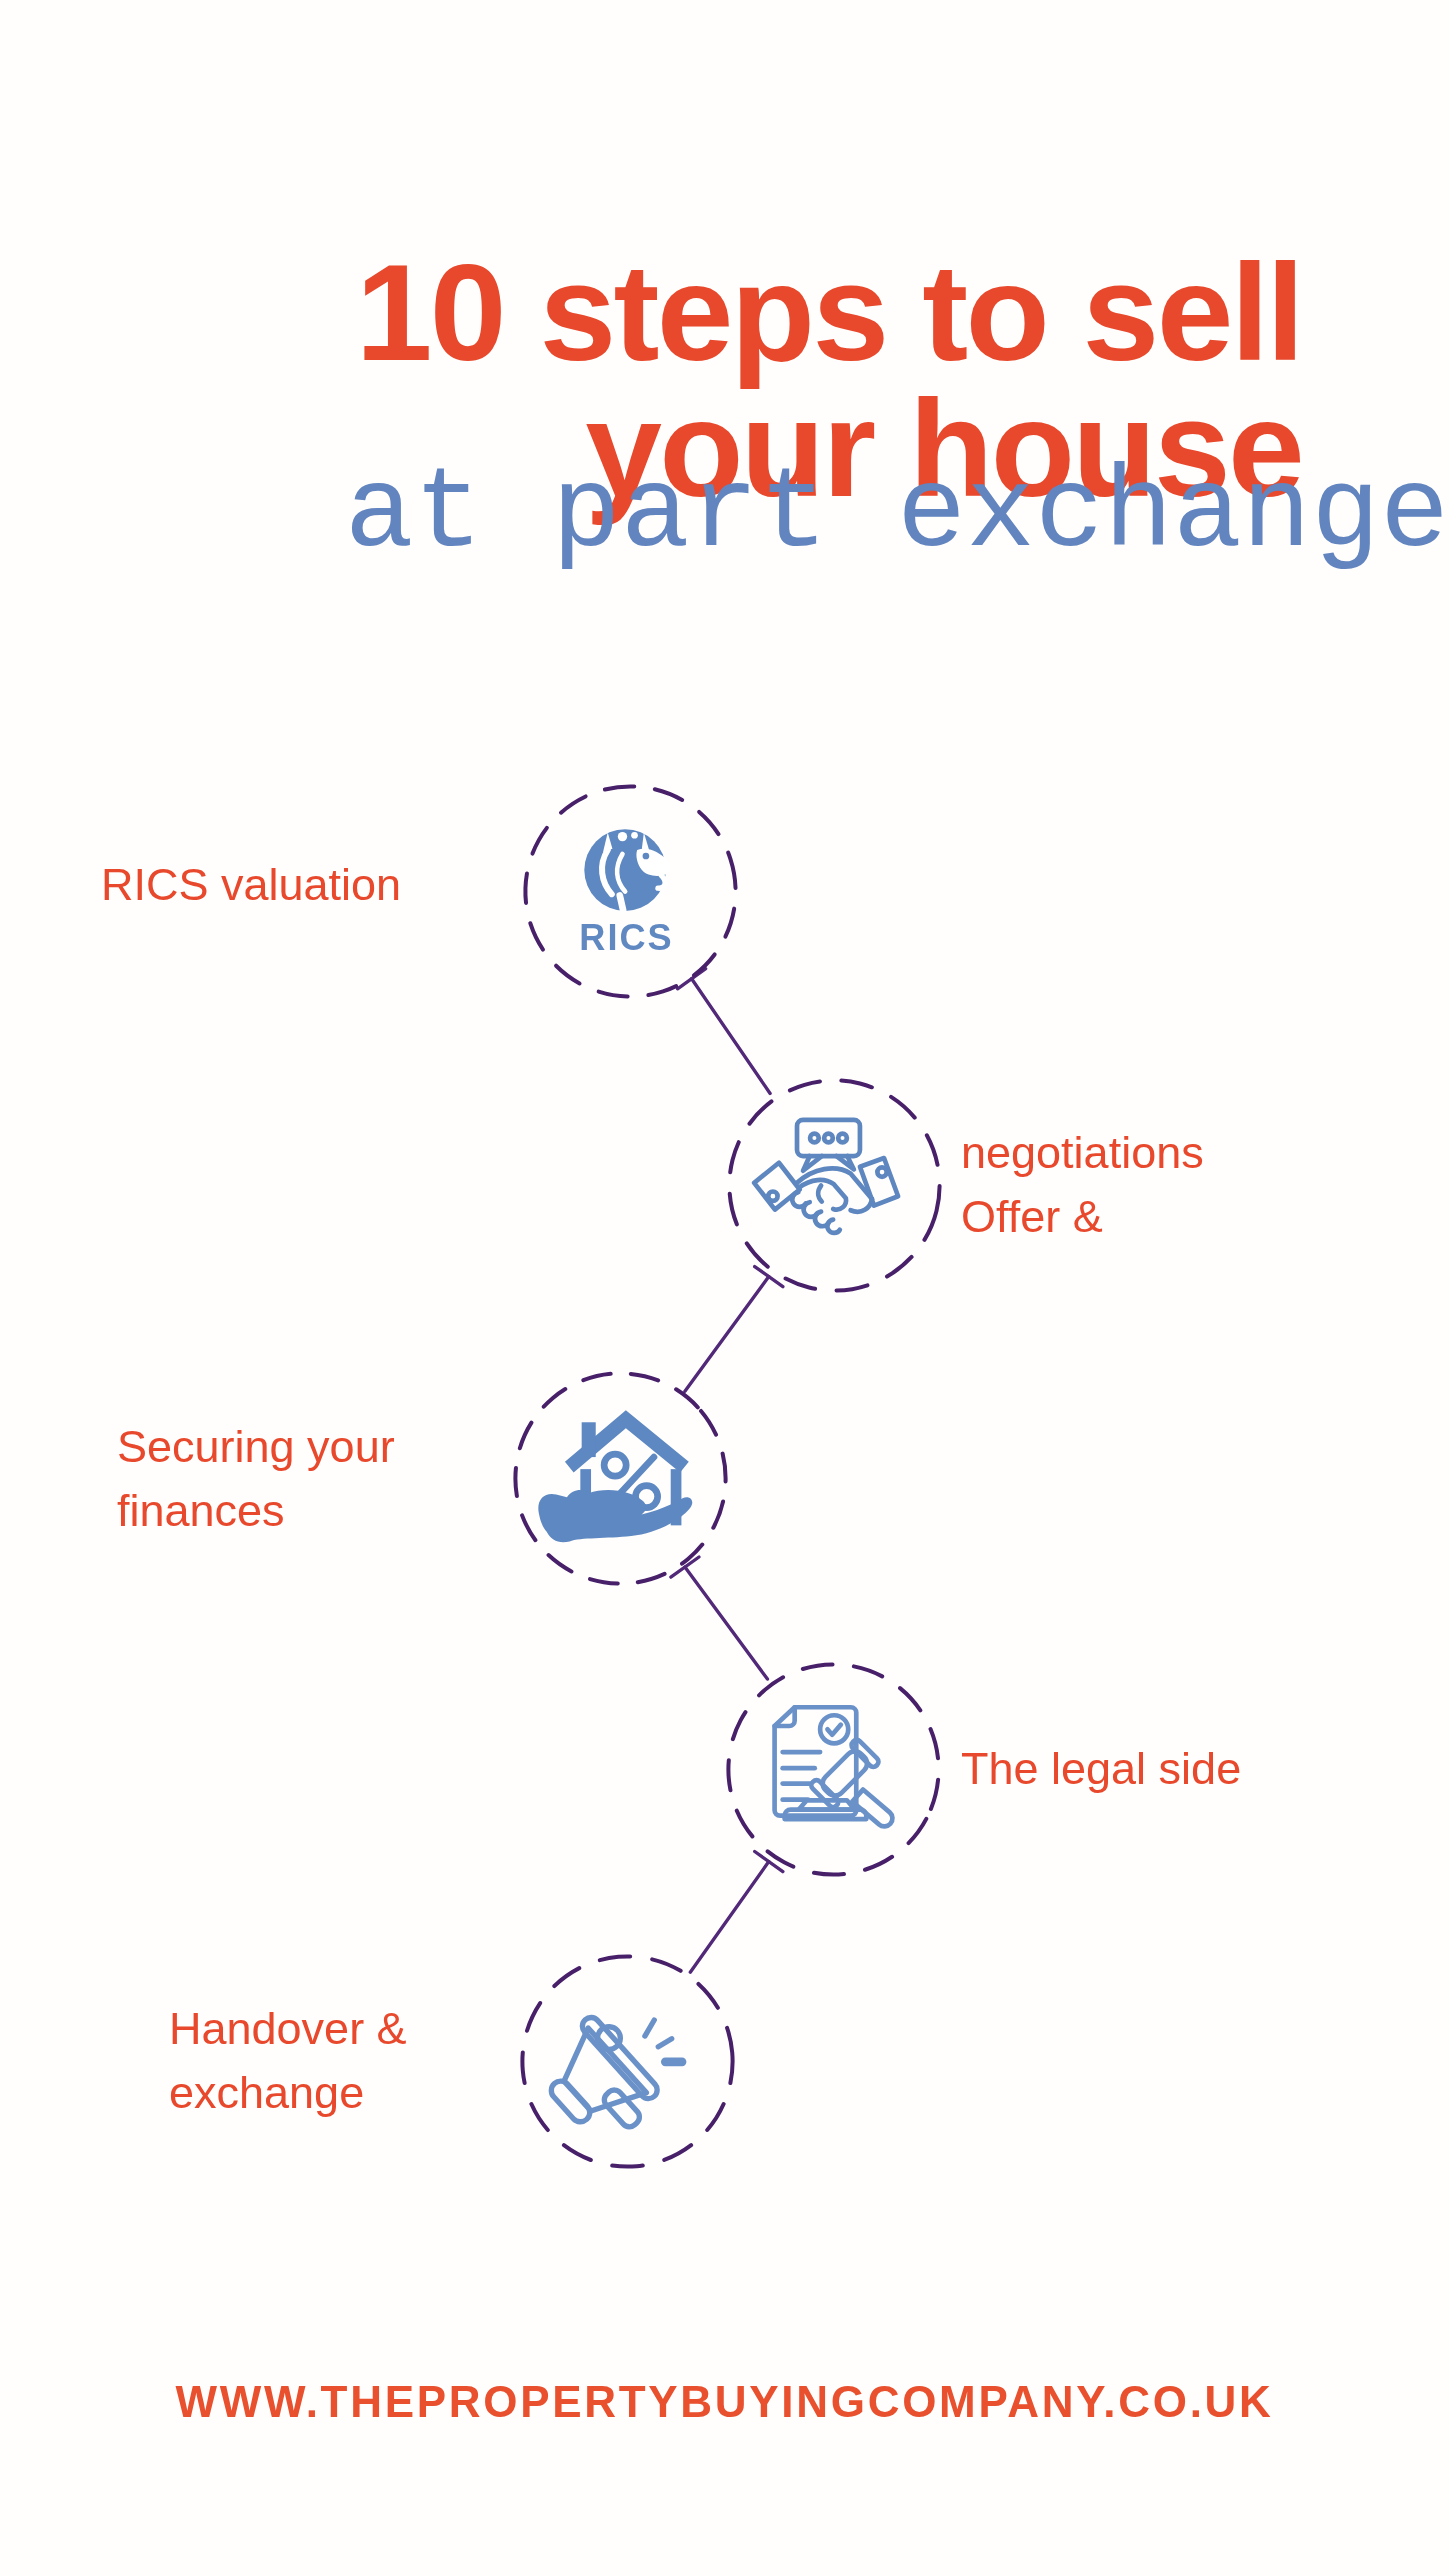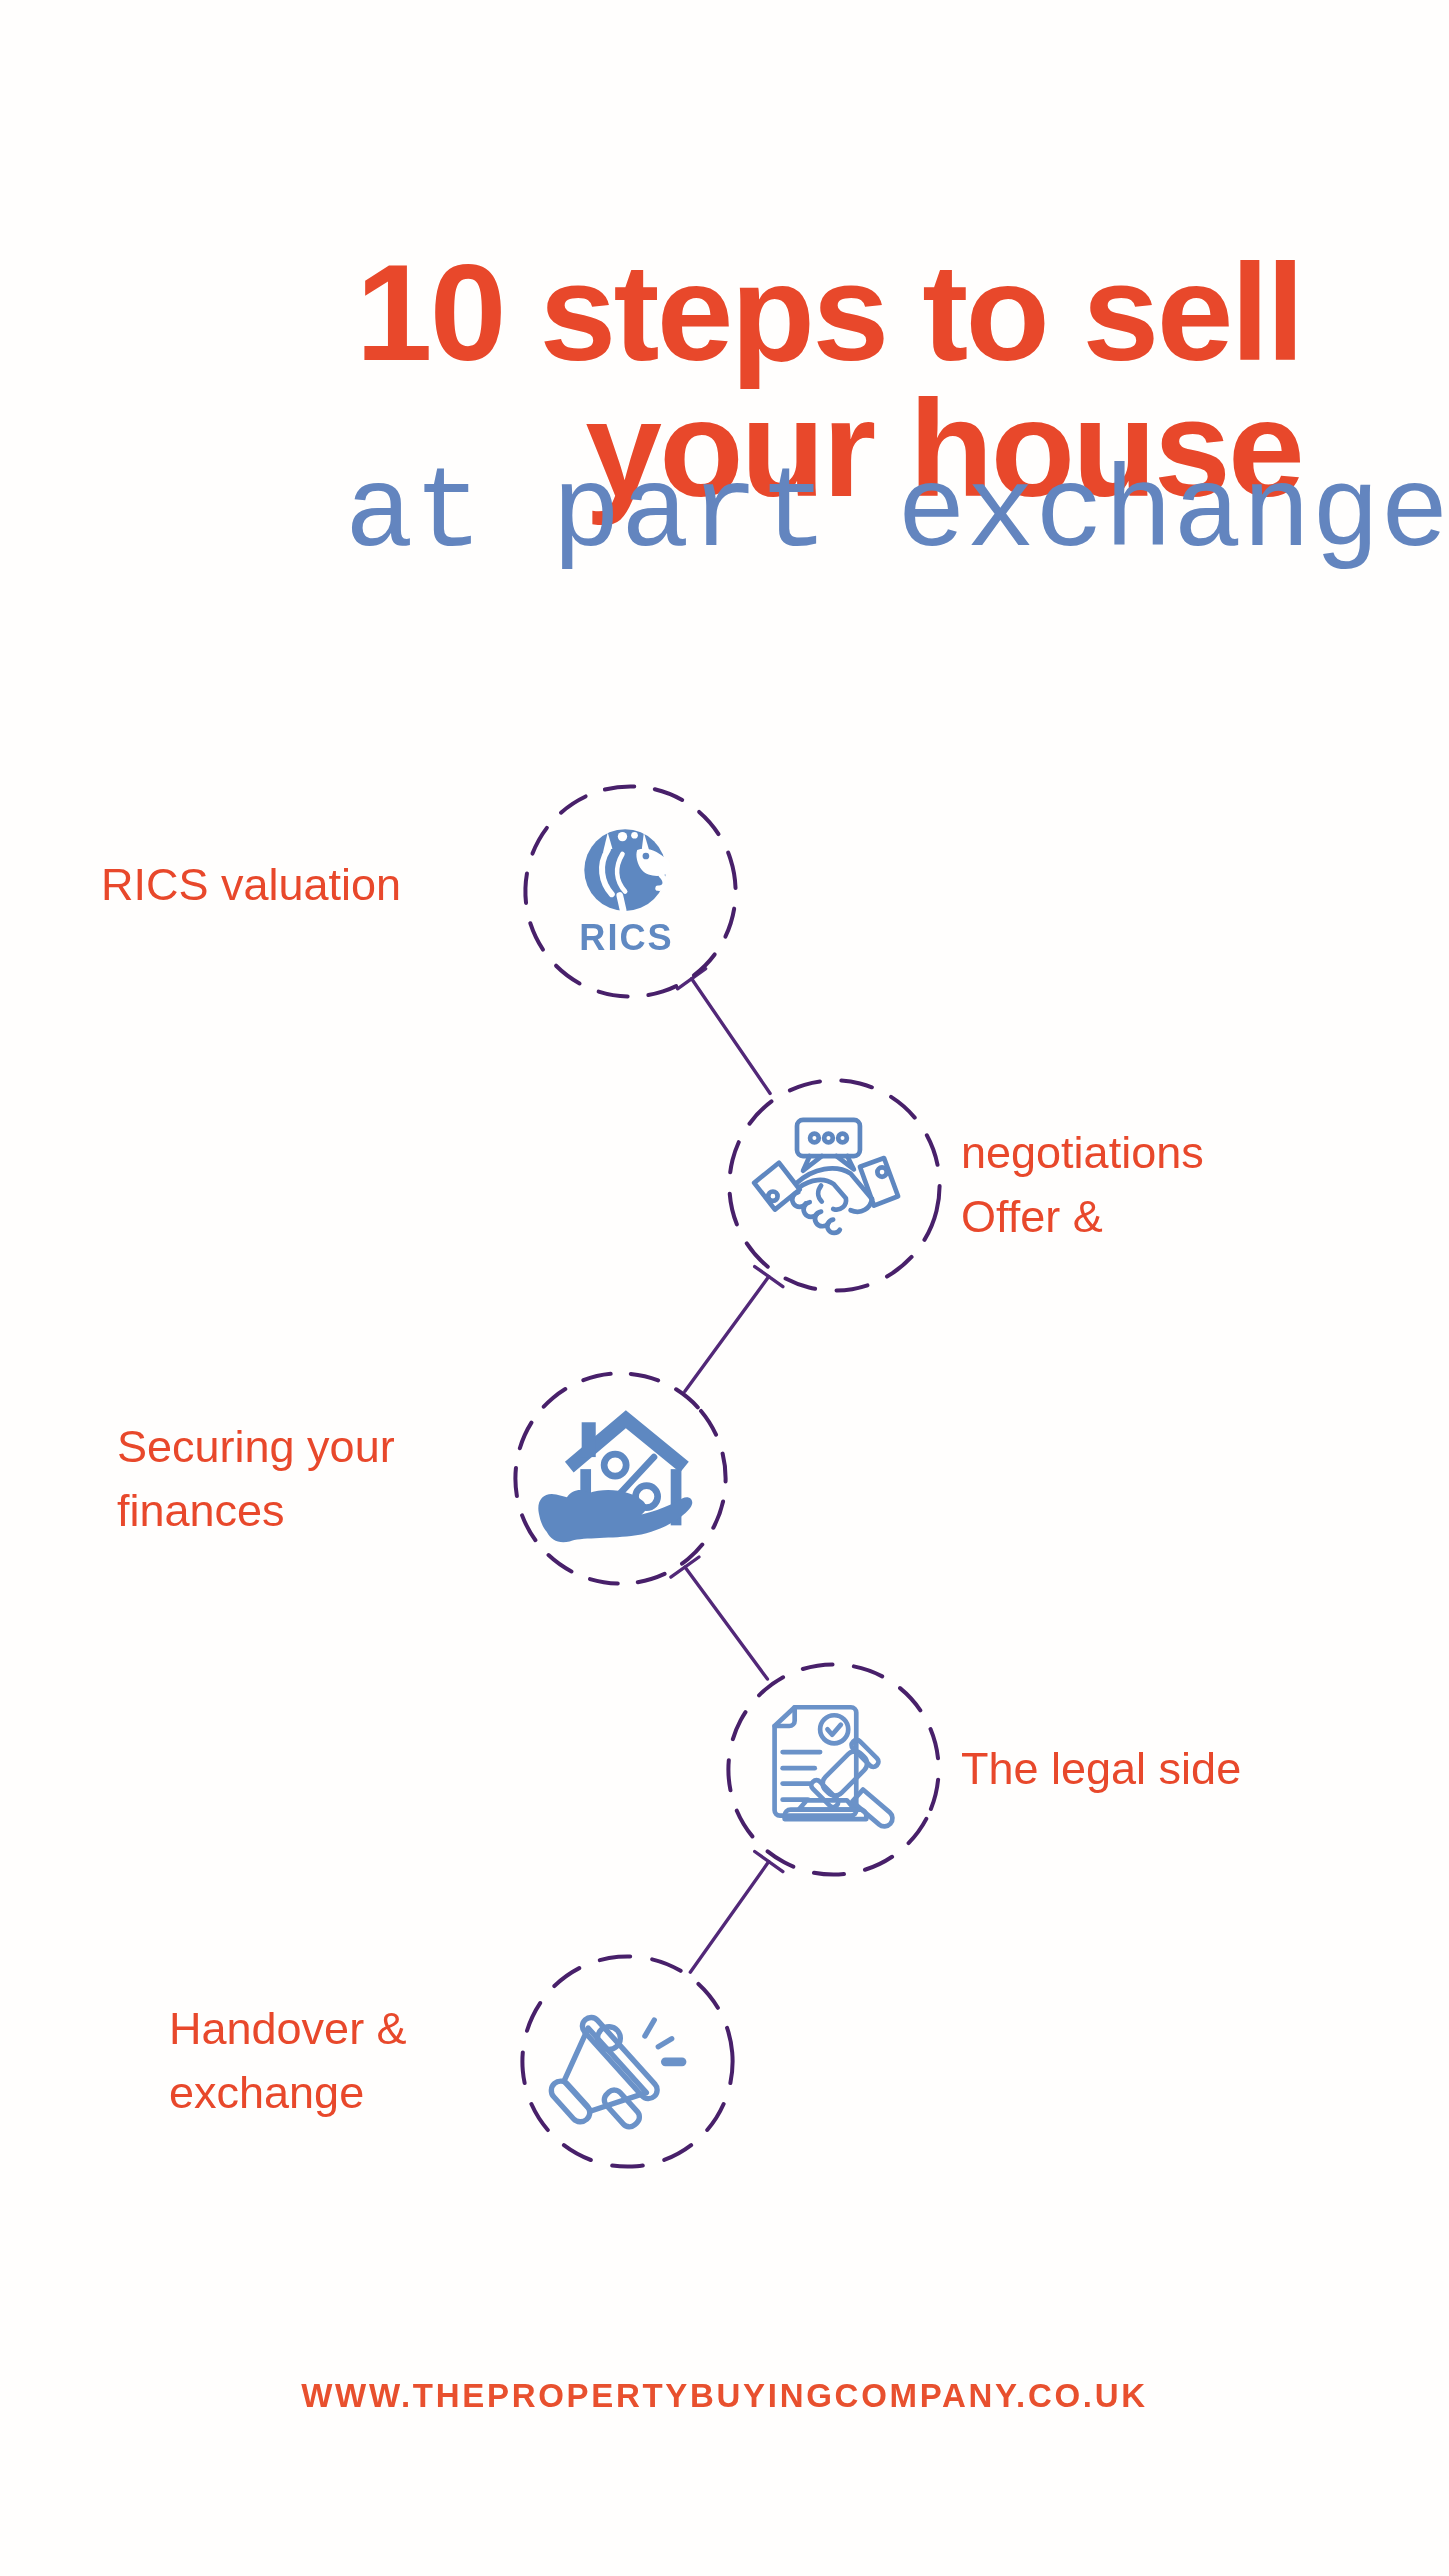--- a/index.html
+++ b/index.html
@@ -55,21 +55,21 @@
   .label-3{left:117px;  top:1415px;}
   .label-4{left:961px; top:1737px;}
   .label-5{left:169px;  top:1997px;}
   .step-label span{display:block;}
   
   .footer{
     position:absolute;
     left:0; top:2377px;
     width:1449px;
     text-align:center;
-    font-size:33px;
+    font-size:44px;
     font-weight:700;
     letter-spacing:2.7px;
     color:#E8502E;
   }
   
   .ring{fill:none;stroke:#48206A;stroke-width:6;stroke-linecap:round;}
   .oline{fill:none;stroke:#5E87C0;stroke-width:7;stroke-linecap:round;stroke-linejoin:round;}
   .oline2{fill:none;stroke:#6B92C8;stroke-width:7;stroke-linecap:round;stroke-linejoin:round;}
   .oline3{fill:none;stroke:#6B92C8;stroke-width:8;stroke-linecap:round;stroke-linejoin:round;}
   .bfill{fill:#5E88C1;}

